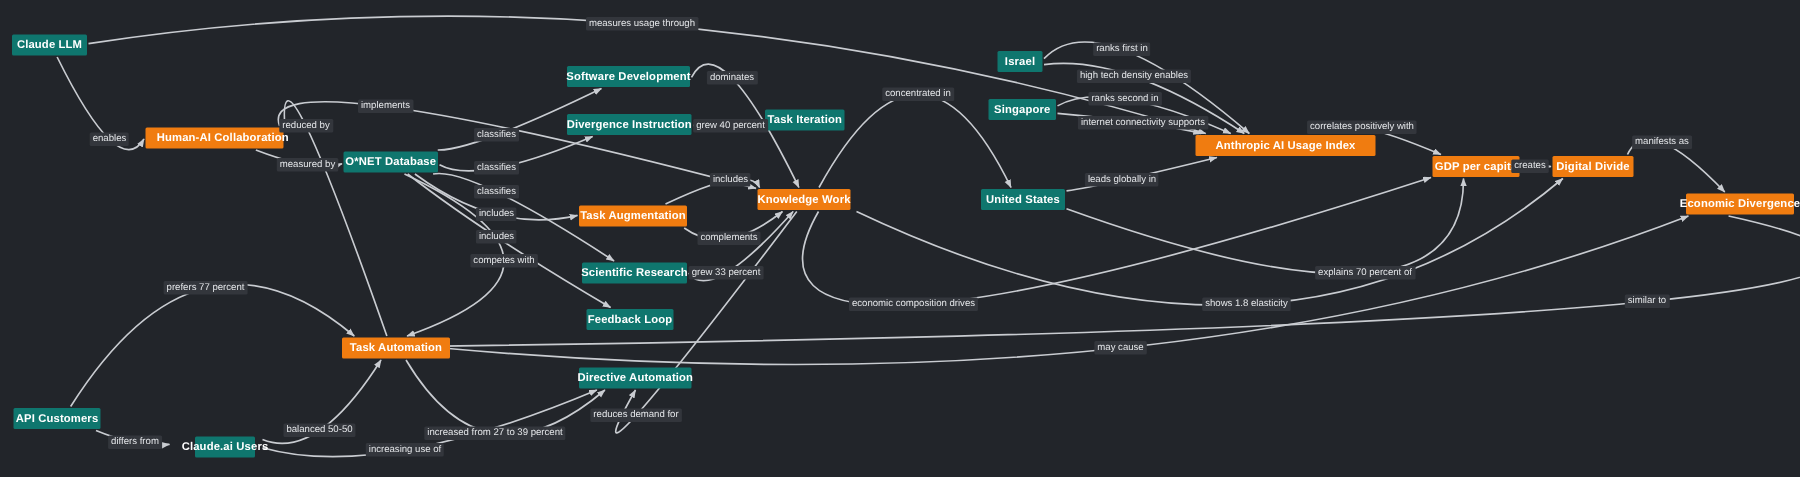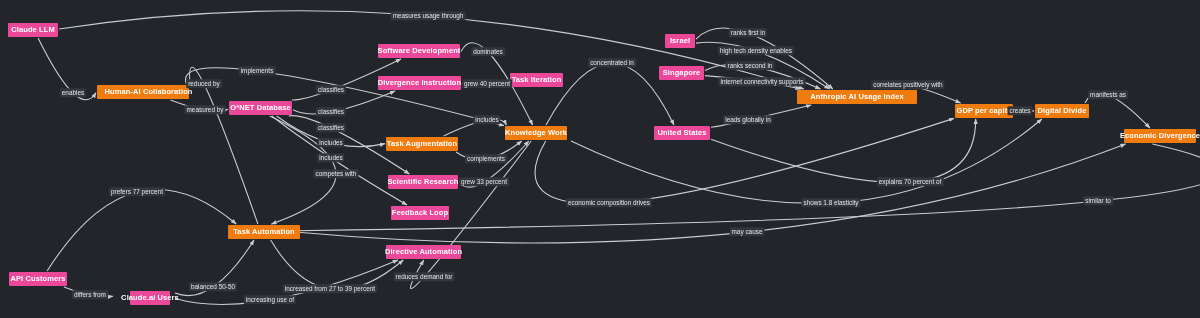--- a/index.html
+++ b/index.html
@@ -7,21 +7,21 @@
        font-family:"Liberation Sans","DejaVu Sans",sans-serif;}
   #canvas{position:relative;width:1200px;height:318px;background:#22252a;}
   svg#edges{position:absolute;left:0;top:0;width:1200px;height:318px;}
   .edge-path{fill:none;stroke:#c9ccd1;stroke-width:1.1;}
   .arrow-head{fill:#c9ccd1;}
   .node{position:absolute;box-sizing:border-box;
         display:flex;align-items:center;justify-content:center;
         font-size:7.5px;font-weight:bold;color:#ffffff;
         letter-spacing:.1px;white-space:nowrap;
         padding:0 5px;border-radius:1px;line-height:1;}
-  .node.blue{background:#ec4899;}
+  .node.blue{background:#0f766e;}
   .node.orange{background:#f07c10;}
   .elabel{position:absolute;font-size:6.4px;color:#e4e6e9;
           background:#33363c;padding:1px 2px;white-space:nowrap;
           transform:translate(-50%,-50%);border-radius:1px;line-height:1.15;}
 </style>
 </head>
 <body>
 
 <div id="canvas">
   <svg id="edges" viewBox="0 0 1200 318" preserveAspectRatio="none">

